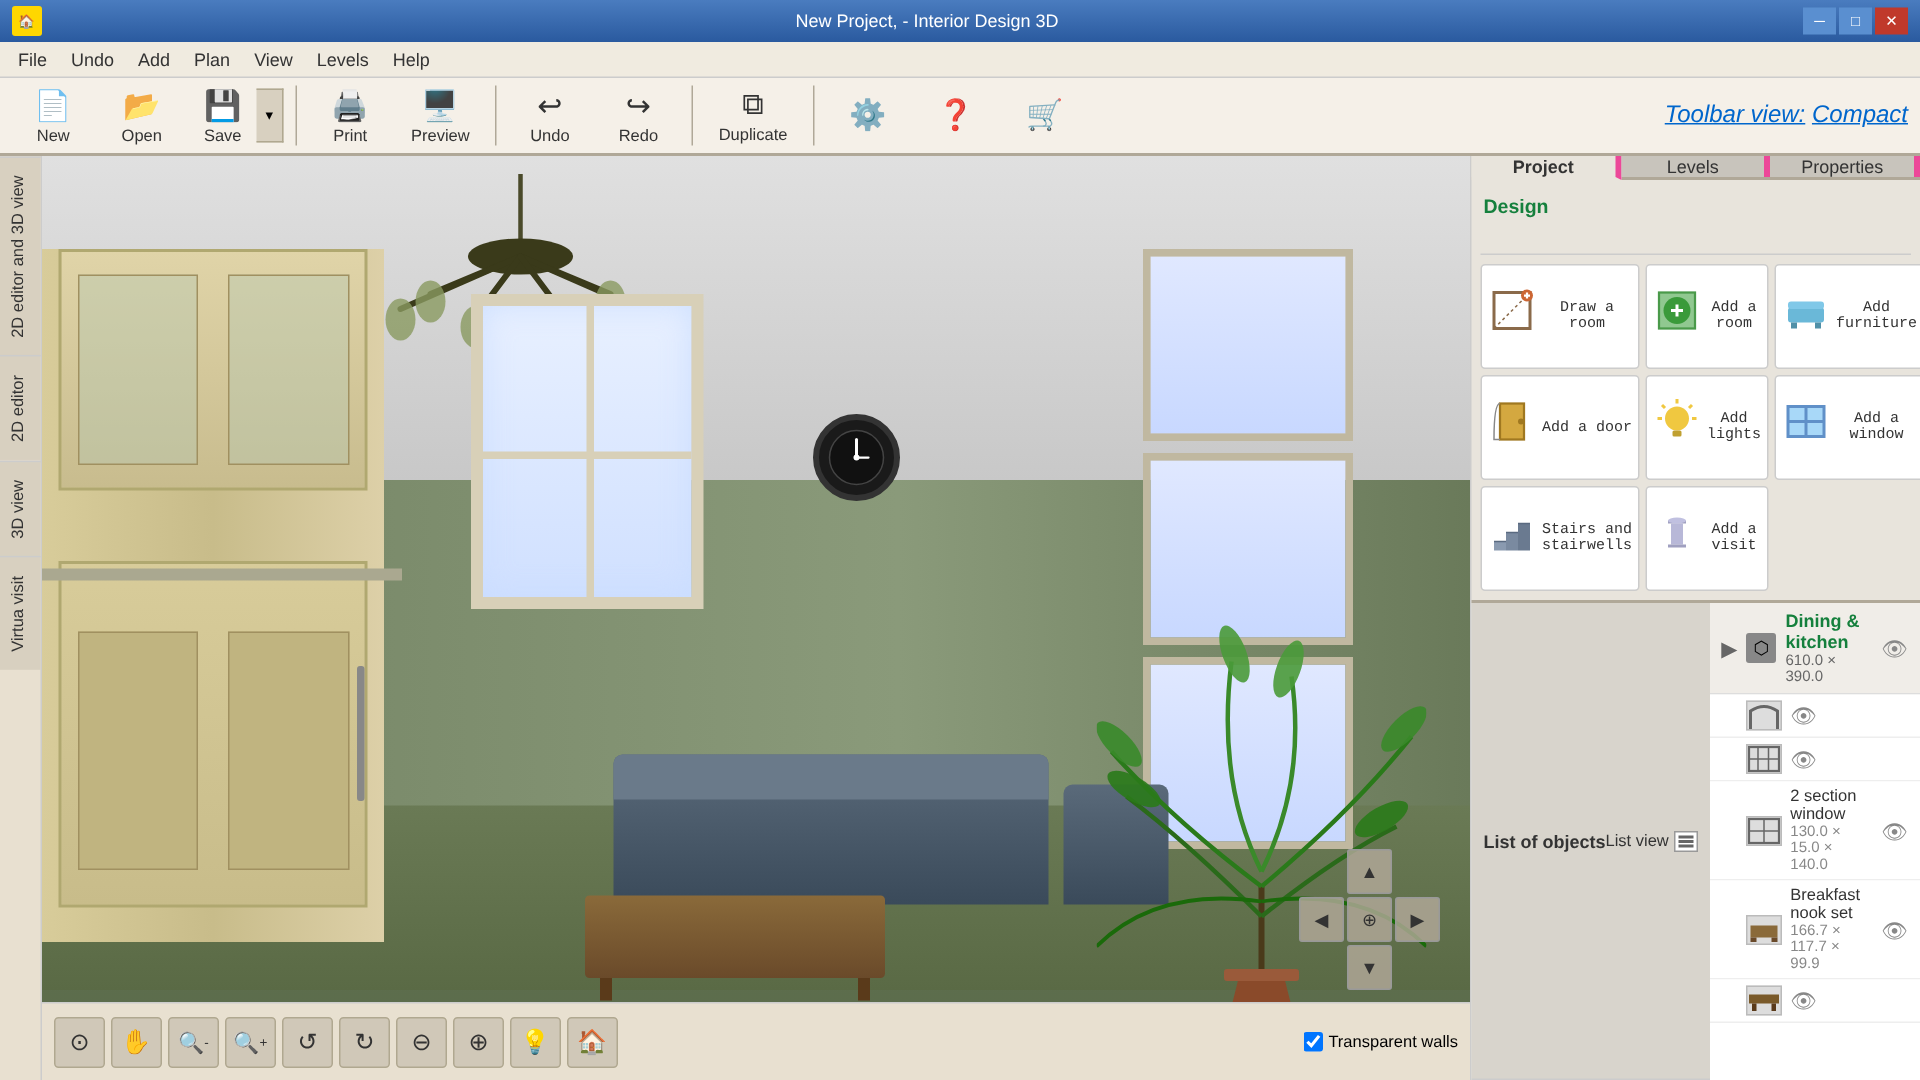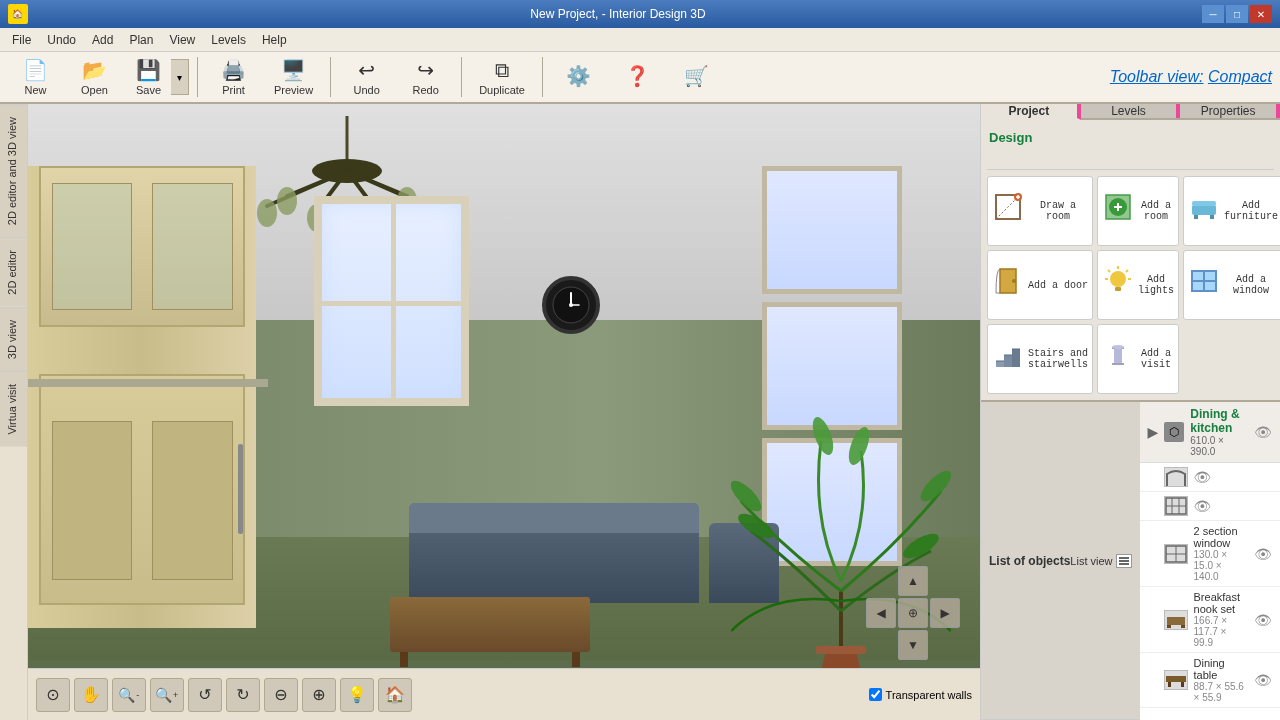--- a/index.html
+++ b/index.html
@@ -712,24 +712,20 @@
         </div>
 
         <div class="obj-item">
           <div class="obj-item-icon">
             <svg width="22" height="18" viewBox="0 0 22 18">
                 <rect x="1" y="5" width="20" height="6" fill="#7a5a2a"></rect>
                 <rect x="3" y="11" width="3" height="5" fill="#5a3a1a"></rect>
                 <rect x="16" y="11" width="3" height="5" fill="#5a3a1a"></rect>
               </svg>
           </div>
-          <div class="obj-item-text">
-            <div class="obj-item-name">Dining table</div>
-            <div class="obj-item-size">88.7 × 55.6 × 55.9</div>
-          </div>
           <span class="obj-eye">👁</span>
         </div>
 
       </div>
     </div>
 
   </div>
 </div>
 
 </body></html>

